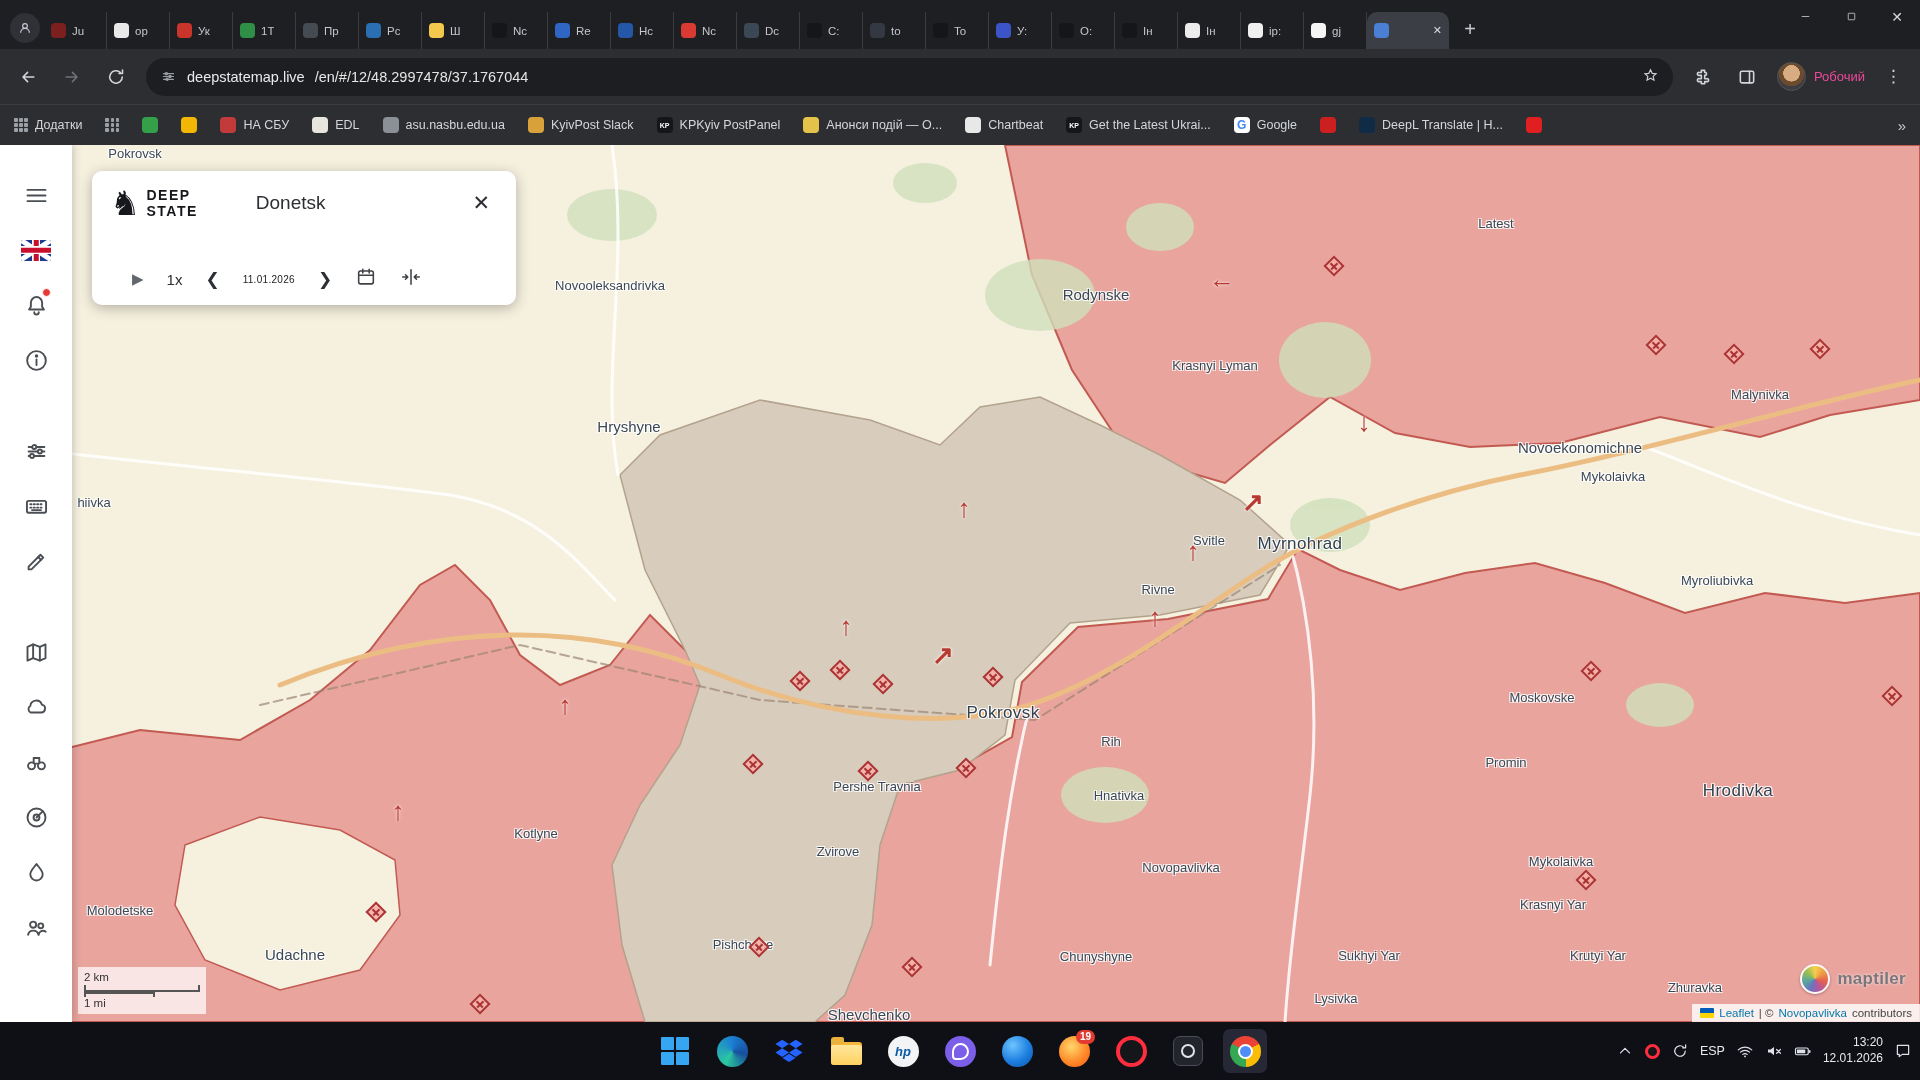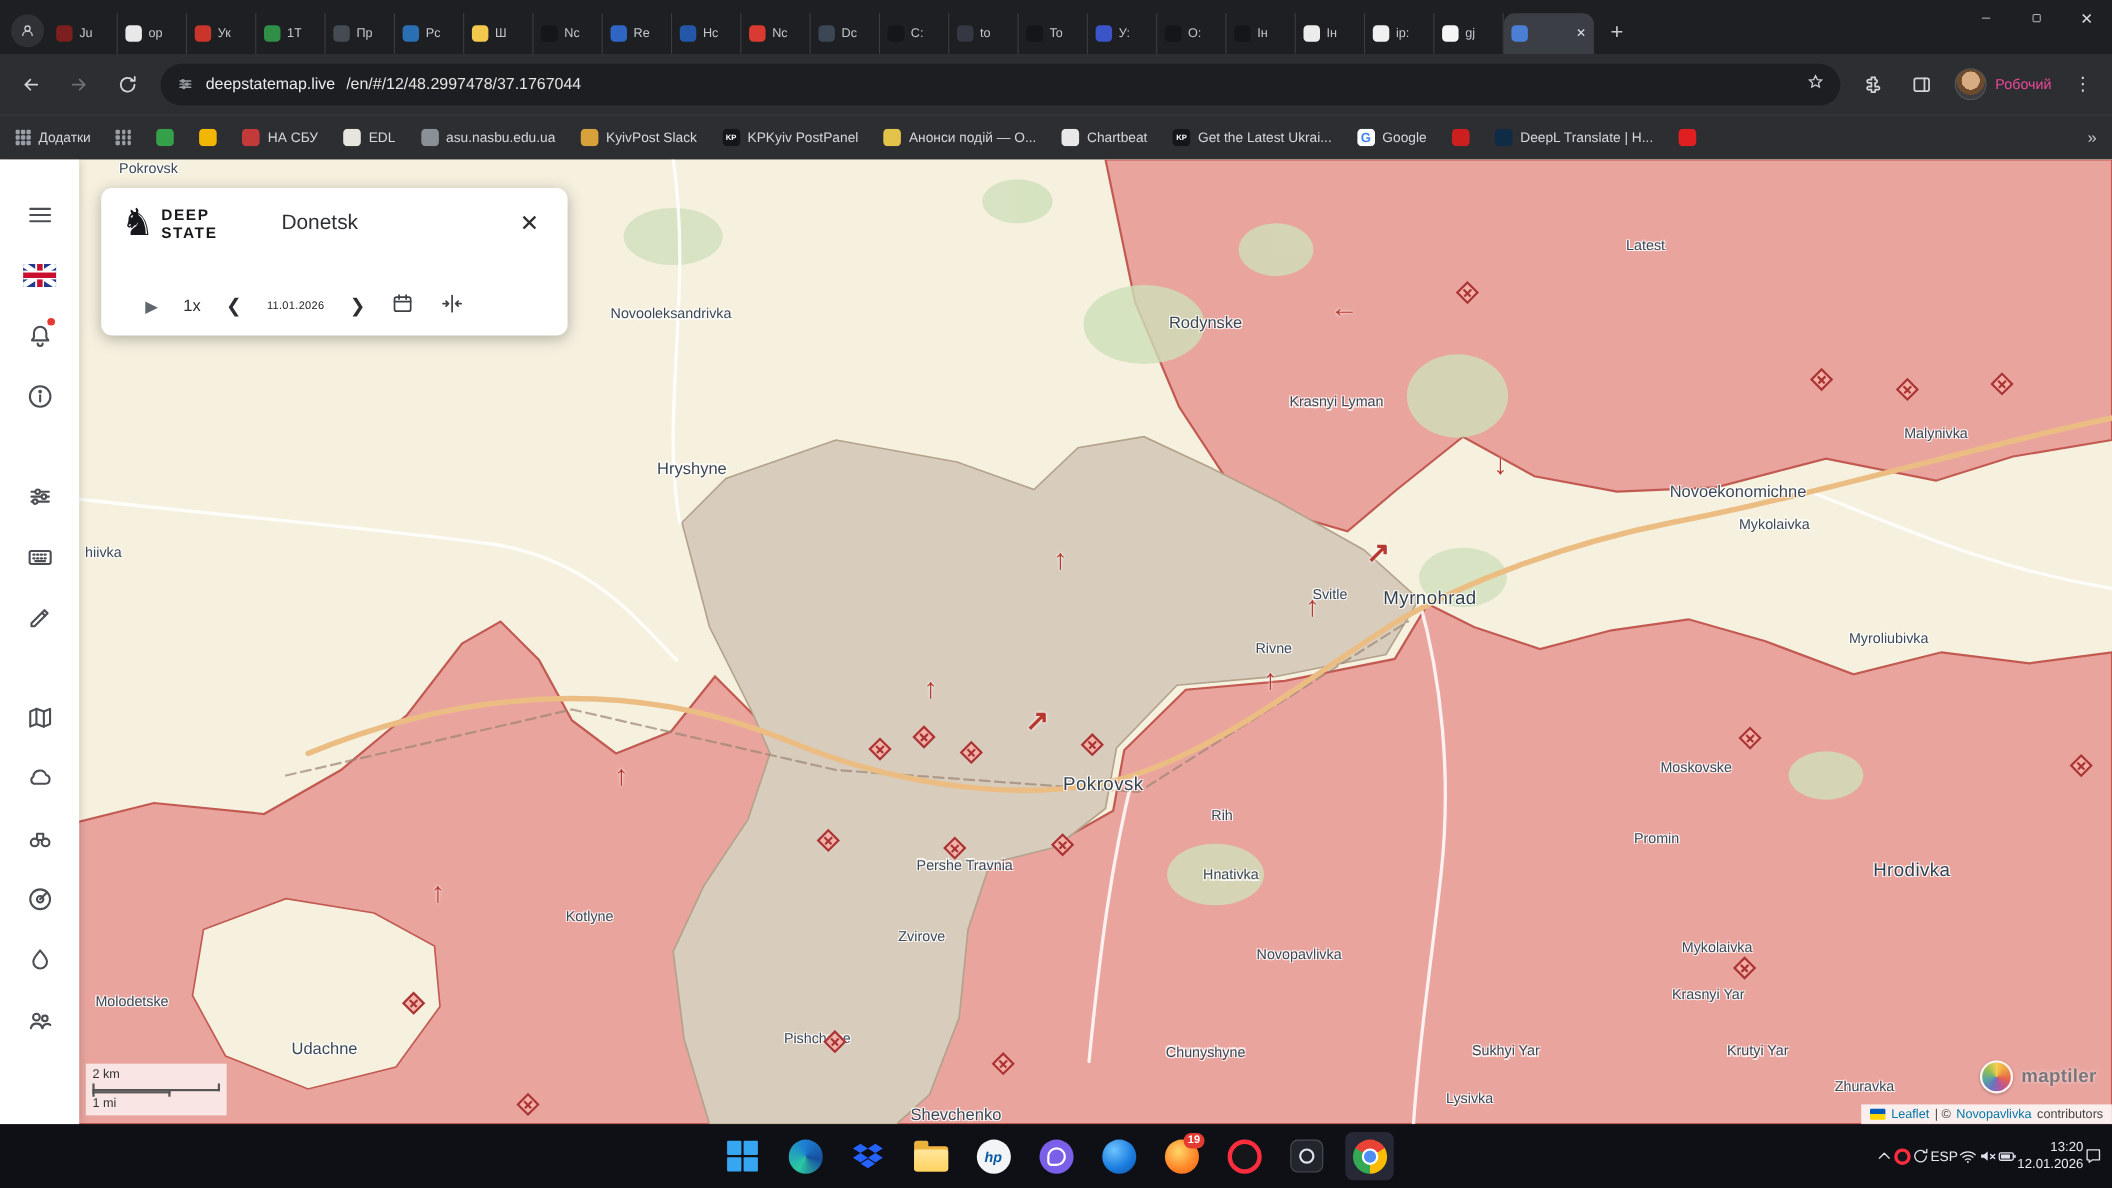--- a/index.html
+++ b/index.html
@@ -114,21 +114,21 @@
   .folder i{position:absolute;left:0;right:0;top:3px;bottom:0;background:linear-gradient(180deg,#ffe59b,#ffd261);border-radius:2px 3px 3px 3px}
   .hpc{background:#f2f4f6;color:#0a5aa4;font-weight:bold;font-style:italic;font-size:13px;display:flex;align-items:center;justify-content:center}
   .viberc{background:#7c5fe8}
   .viberc::after{content:"";position:absolute;inset:7px;border:2.5px solid #fff;border-radius:50% 50% 50% 4px}
   .operac{width:31px;height:31px;border-radius:50%;background:#15161a;border:4.5px solid #ff2d3e;display:block}
   .darkapp{width:30px;height:30px;border-radius:7px;background:#23252c;border:1px solid #4a4d57;position:relative;display:block}
   .darkapp::after{content:"";position:absolute;inset:7px;border:2px solid #dfe3ea;border-radius:50%}
   .chromec{background:conic-gradient(from -60deg,#ea4335 0 120deg,#fbbc05 120deg 240deg,#34a853 240deg 360deg)}
   .chromec i{position:absolute;inset:8px;background:#4e8df5;border:2.6px solid #fff;border-radius:50%}
   .badge{position:absolute;top:1px;right:1px;background:#e33b30;color:#fff;font-size:10px;border-radius:8px;padding:0 4px;line-height:13.5px;font-weight:bold}
-  .tray{position:absolute;right:8px;top:0;bottom:0;display:flex;align-items:center;color:#e7e9ee;font-size:12.5px}
+  .tray{position:absolute;right:8px;top:0;bottom:0;display:flex;align-items:center;gap:11px;color:#e7e9ee;font-size:12.5px}
   .tico{display:flex;align-items:center;justify-content:center}
   .tico svg{width:18px;height:18px;fill:none;stroke:#dfe3e9;stroke-width:1.6;stroke-linecap:round;stroke-linejoin:round}
   .opmini{width:15px;height:15px;border-radius:50%;border:3.2px solid #ff2d3e;display:block;background:#15161a}
   .clock{text-align:right;line-height:1.3;font-size:12px}
 </style>
 </head>
 <body>
 
 <div class="screen">
 

